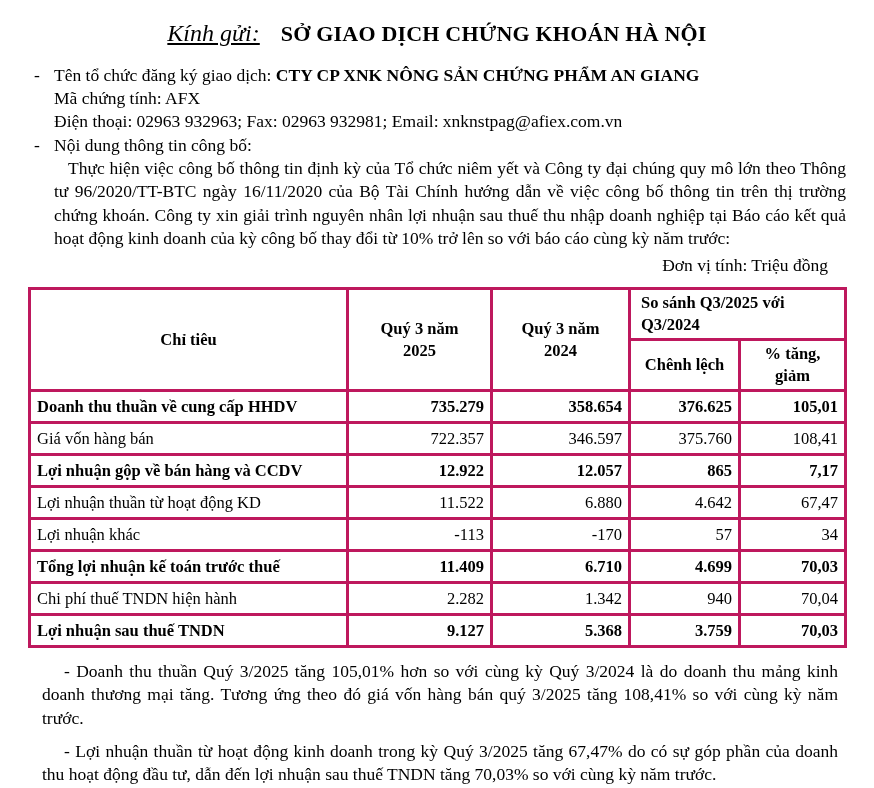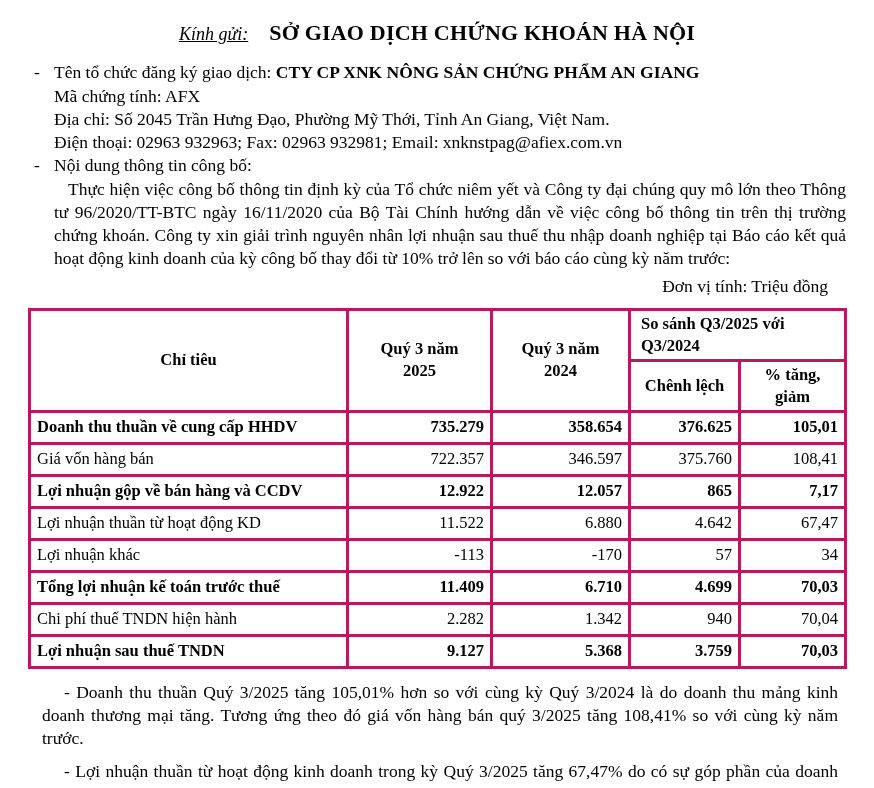--- a/index.html
+++ b/index.html
@@ -27,21 +27,21 @@
   .header-line {
     display: flex;
     align-items: baseline;
     justify-content: center;
     margin-top: 8px;
     margin-bottom: 14px;
   }
   .kinh-gui {
     font-style: italic;
     text-decoration: underline;
-    font-size: 18px;
+    font-size: 24px;
     margin-right: 21px;
   }
   .org-title {
     font-weight: bold;
     font-size: 22px;
     letter-spacing: 0.2px;
   }
 
   
   .bullet-block {
@@ -133,21 +133,20 @@
   </div>
 
   <div class="bullet-block">
     <span class="dash">-</span>
     <div class="bullet-body">
       <div class="line">
         <span>Tên tổ chức đăng ký giao dịch:</span>
         <span class="bold">CTY CP XNK NÔNG SẢN CHỨNG PHẨM AN GIANG</span>
       </div>
       <div class="line">Mã chứng tính: AFX</div>
-      <div class="line">Địa chỉ: Số 2045 Trần Hưng Đạo, Phường Mỹ Thới, Tỉnh An Giang, Việt Nam.</div>
       <div class="line">Điện thoại: 02963 932963; Fax: 02963 932981; Email: xnknstpag@afiex.com.vn</div>
     </div>
   </div>
 
   <div class="bullet-block">
     <span class="dash">-</span>
     <div class="bullet-body">
       <div class="line">Nội dung thông tin công bố:</div>
       <div class="para para-indent">Thực hiện việc công bố thông tin định kỳ của Tổ chức niêm yết và Công ty đại chúng quy mô lớn theo Thông tư 96/2020/TT-BTC ngày 16/11/2020 của Bộ Tài Chính hướng dẫn về việc công bố thông tin trên thị trường chứng khoán. Công ty xin giải trình nguyên nhân lợi nhuận sau thuế thu nhập doanh nghiệp tại Báo cáo kết quả hoạt động kinh doanh của kỳ công bố thay đổi từ 10% trở lên so với báo cáo cùng kỳ năm trước:</div>
     </div>

